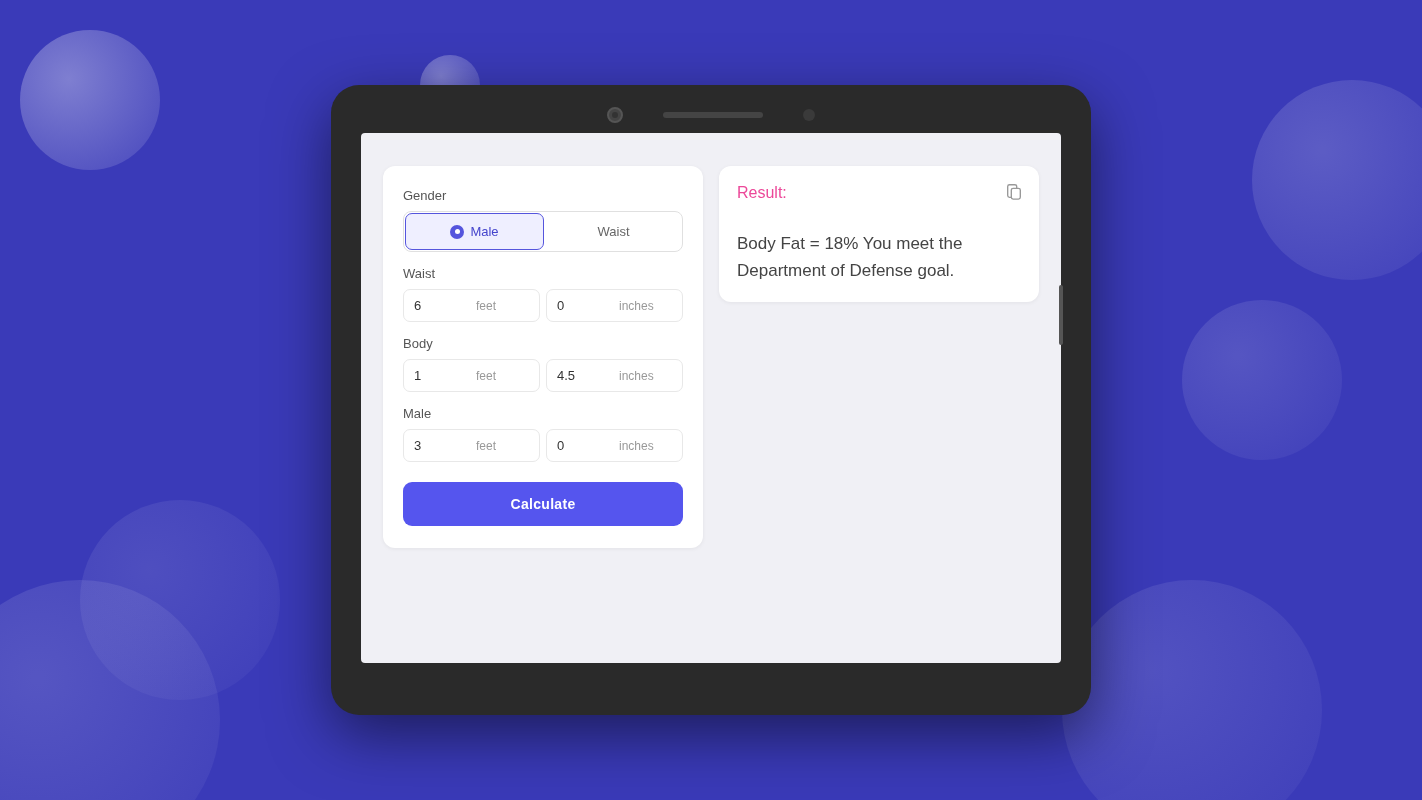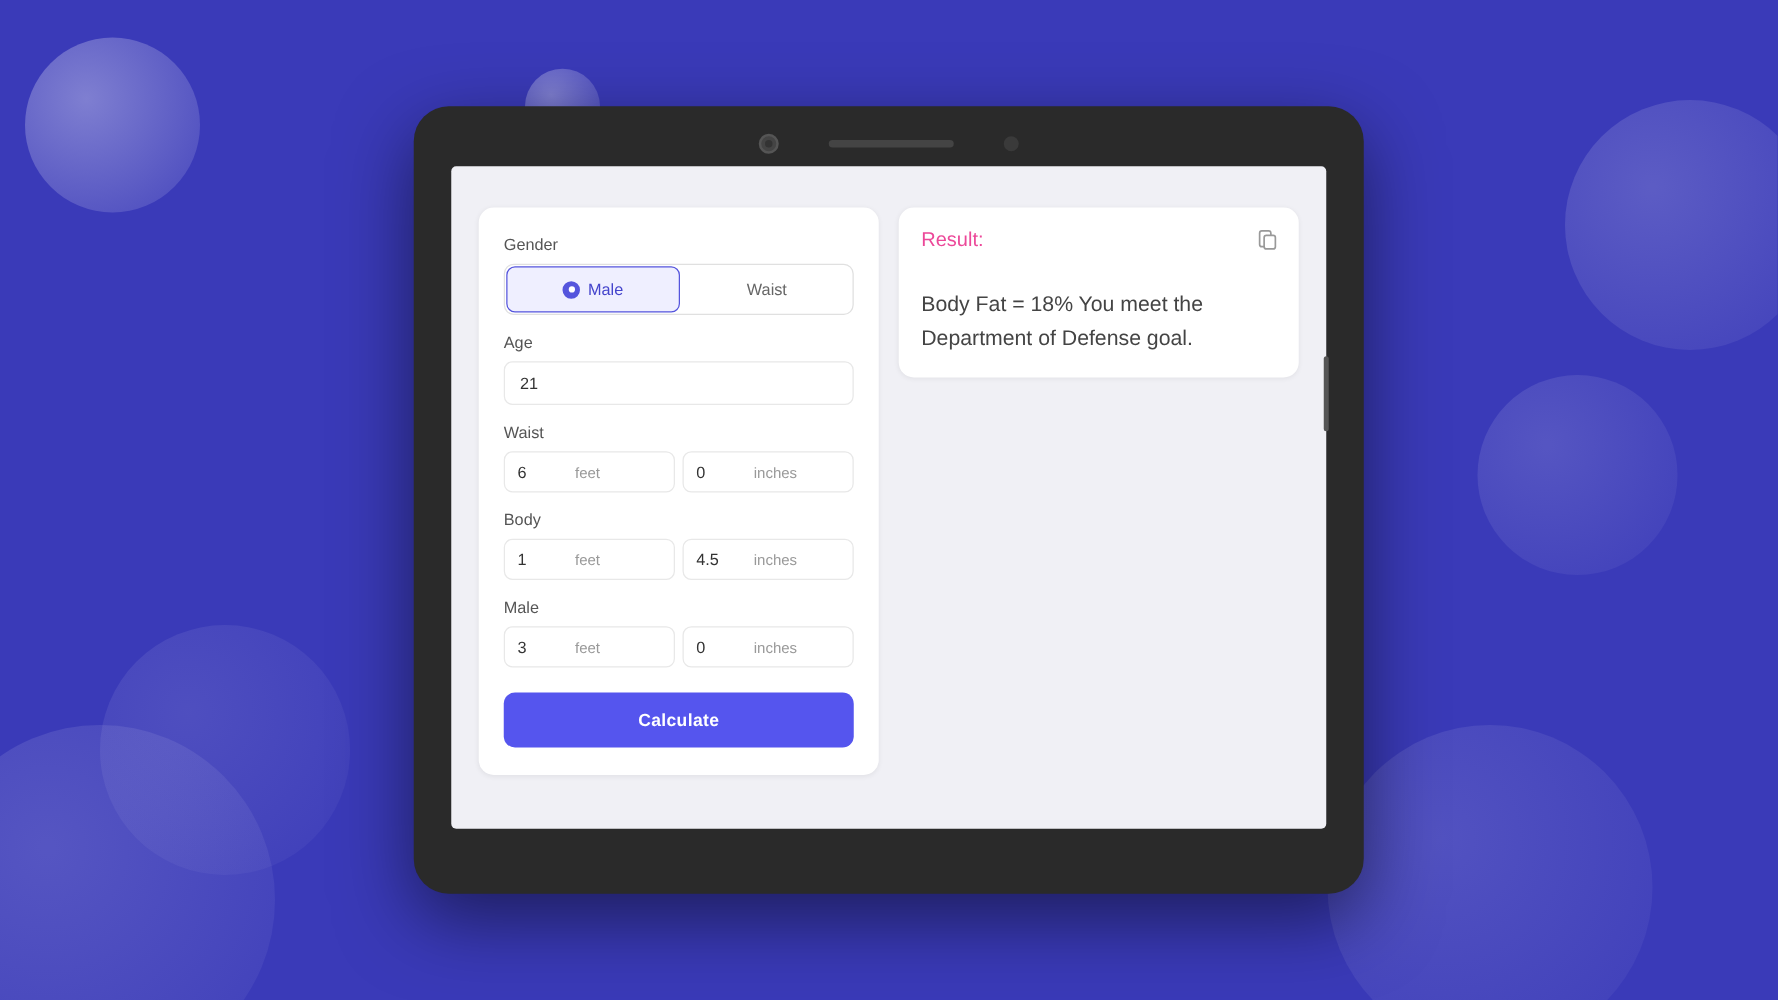--- a/index.html
+++ b/index.html
@@ -195,20 +195,21 @@
       outline: none;
       width: 40px;
       font-size: 13px;
       color: #333;
       background: transparent;
     }
 
     .measure-unit {
       font-size: 12px;
       color: #999;
+      margin-left: 16px;
     }
 
     .age-field {
       border: 1.5px solid #e8e8e8;
       border-radius: 7px;
       padding: 9px 12px;
       width: 100%;
       font-size: 13px;
       color: #333;
       outline: none;
@@ -310,24 +311,20 @@
             <span class="radio-dot"></span>
             <span>Male</span>
           </button>
           <button class="gender-btn">
             <span>Waist</span>
           </button>
         </div>
       </div>
 
       
-      <div class="input-group">
-        <div class="section-label">Age</div>
-        <input class="age-field" type="text" value="21" style="">
-      </div>
 
       
       <div class="input-group">
         <div class="section-label">Waist</div>
         <div class="measurement-row">
           <div class="measure-field">
             <input type="text" value="6" style="">
             <span class="measure-unit">feet</span>
           </div>
           <div class="measure-field">

